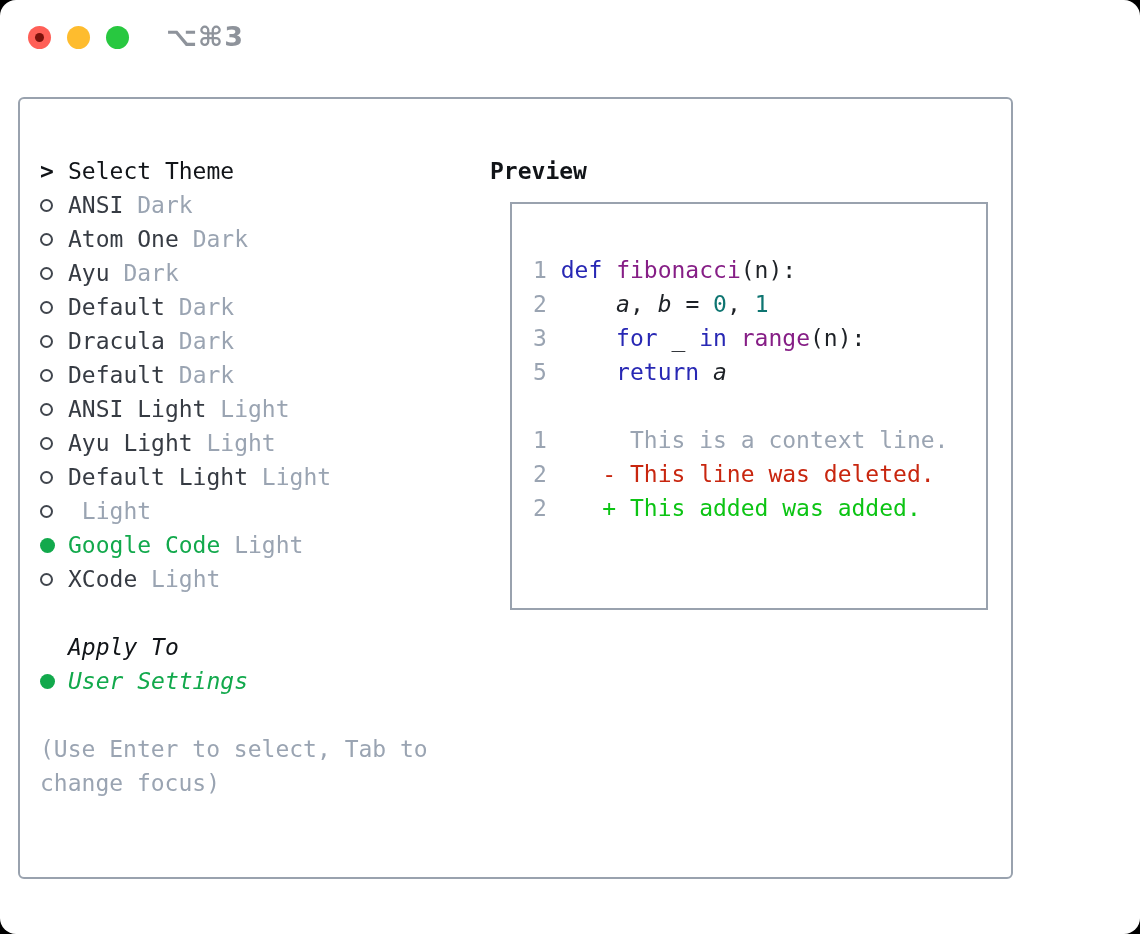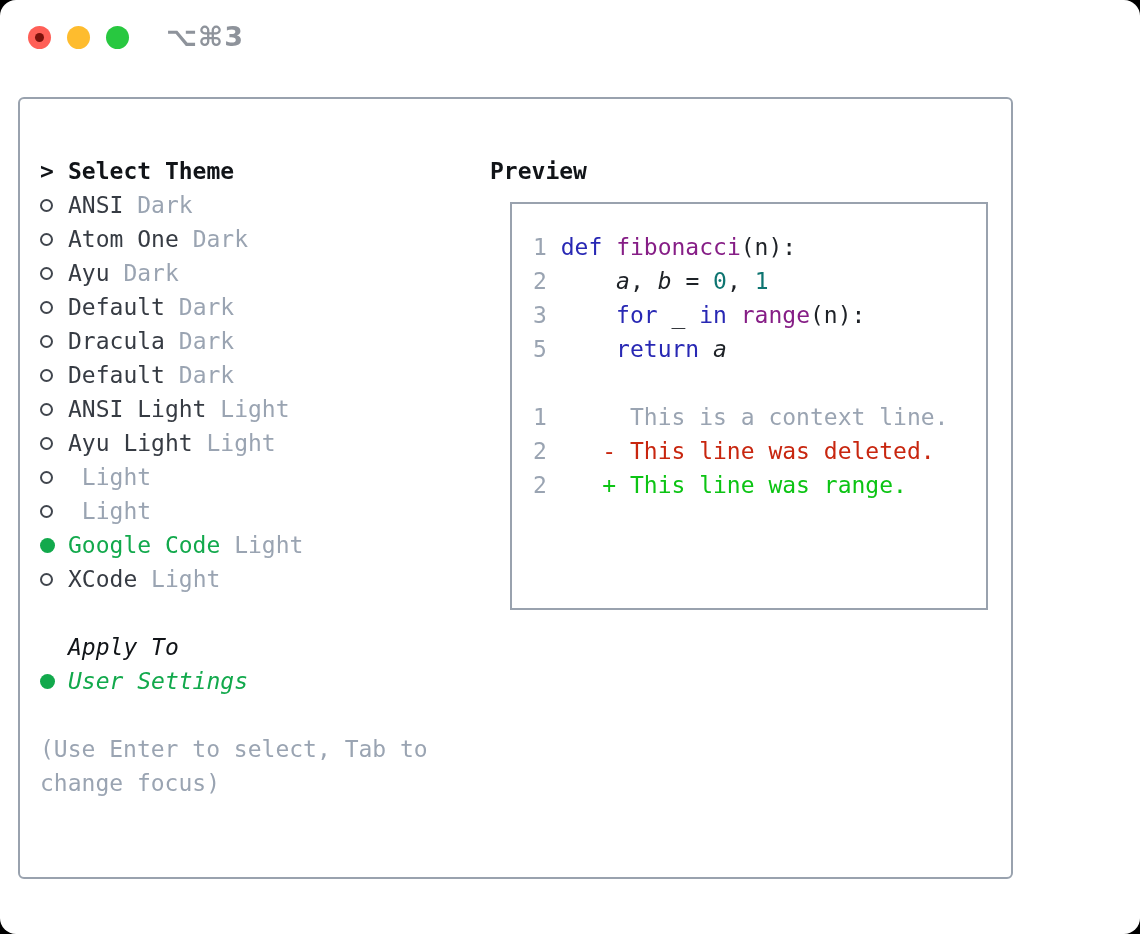--- a/index.html
+++ b/index.html
@@ -24,34 +24,34 @@
   
   .panel{position:absolute;left:18px;top:97px;width:991px;height:778px;
     border:2px solid var(--panel-border);border-radius:6px;background:#fff;}
   
   .left-col{position:absolute;left:20px;top:55px;width:430px;font-size:23px;}
   .row{display:flex;align-items:center;height:34px;white-space:pre;}
   .bullet-col{width:28px;flex:0 0 28px;display:flex;align-items:center;}
   .prompt{font-weight:700;color:var(--header);}
   .radio{width:13px;height:13px;border:2px solid #41464e;border-radius:50%;box-sizing:border-box;}
   .radio.sel{border:none;width:15px;height:15px;background:var(--accent-green);}
-  .hdr{font-weight:700;color:var(--header);}
+  .hdr{font-weight:400;color:var(--header);}
   .name{color:var(--dark);}
   .name.sel{color:var(--accent-green);}
   .variant{color:var(--muted);}
   .opt-label{color:var(--dark);font-style:italic;}
   .opt-label.sel{color:var(--accent-green);}
   .spacer{height:34px;}
   .hint{color:var(--muted);height:34px;display:flex;align-items:center;}
   
   .preview-header{position:absolute;left:470px;top:55px;height:34px;display:flex;
     align-items:center;font-size:23px;font-weight:700;color:var(--header);}
   .preview-box{position:absolute;left:490px;top:103px;width:478px;height:408px;
     border:2px solid var(--panel-border);box-sizing:border-box;
-    padding:26px 0 0 21px;overflow:hidden;}
+    padding:49px 0 0 21px;overflow:hidden;}
   .pline{height:34px;line-height:34px;white-space:pre;font-size:23px;}
   .ln{color:var(--muted);}
   .tk-pl{color:#1e2227;}
   .tk-kw{color:var(--kw);}
   .tk-fn{color:var(--fn);}
   .tk-nm{color:var(--nm);}
   .tk-va{color:#1e2227;font-style:italic;}
   .tk-ctx{color:var(--muted);}
   .tk-del{color:var(--deleted-red);text-align:center;}
   .tk-add{color:var(--added-green);}
@@ -77,21 +77,21 @@
       </div>
       <div id="theme-list">
           <div class="row"><span class="bullet-col"><span class="radio"></span></span><span class="name">ANSI</span><span class="variant"> Dark</span></div>
           <div class="row"><span class="bullet-col"><span class="radio"></span></span><span class="name">Atom One</span><span class="variant"> Dark</span></div>
           <div class="row"><span class="bullet-col"><span class="radio"></span></span><span class="name">Ayu</span><span class="variant"> Dark</span></div>
           <div class="row"><span class="bullet-col"><span class="radio"></span></span><span class="name">Default</span><span class="variant"> Dark</span></div>
           <div class="row"><span class="bullet-col"><span class="radio"></span></span><span class="name">Dracula</span><span class="variant"> Dark</span></div>
           <div class="row"><span class="bullet-col"><span class="radio"></span></span><span class="name">Default</span><span class="variant"> Dark</span></div>
           <div class="row"><span class="bullet-col"><span class="radio"></span></span><span class="name">ANSI Light</span><span class="variant"> Light</span></div>
           <div class="row"><span class="bullet-col"><span class="radio"></span></span><span class="name">Ayu Light</span><span class="variant"> Light</span></div>
-          <div class="row"><span class="bullet-col"><span class="radio"></span></span><span class="variant"> Light</span></div>
+          <div class="row"><span class="bullet-col"><span class="radio"></span></span><span class="name">Default Light</span><span class="variant"> Light</span></div>
           <div class="row"><span class="bullet-col"><span class="radio"></span></span><span class="variant"> Light</span></div>
           <div class="row"><span class="bullet-col"><span class="radio sel"></span></span><span class="name sel">Google Code</span><span class="variant"> Light</span></div>
           <div class="row"><span class="bullet-col"><span class="radio"></span></span><span class="name">XCode</span><span class="variant"> Light</span></div>
         </div>
       <div class="spacer"></div>
       <div class="row">
         <span class="bullet-col"></span>
         <span class="opt-label" style="color:var(--header)">Apply To</span>
       </div>
       <div id="apply-options">
@@ -105,18 +105,18 @@
     <div class="preview-header">Preview</div>
     <div class="preview-box">
       <div id="preview-lines">
           <div class="pline"><span class="ln">1</span><span class="tk-pl"> </span><span class="tk-kw">def</span><span class="tk-pl"> </span><span class="tk-fn">fibonacci</span><span class="tk-pl">(n):</span></div>
           <div class="pline"><span class="ln">2</span><span class="tk-pl">     </span><span class="tk-va">a</span><span class="tk-pl">, </span><span class="tk-va">b</span><span class="tk-pl"> = </span><span class="tk-nm">0</span><span class="tk-pl">, </span><span class="tk-nm">1</span></div>
           <div class="pline"><span class="ln">3</span><span class="tk-pl">     </span><span class="tk-kw">for</span><span class="tk-pl"> _ </span><span class="tk-kw">in</span><span class="tk-pl"> </span><span class="tk-fn">range</span><span class="tk-pl">(n):</span></div>
           <div class="pline"><span class="ln">5</span><span class="tk-pl">     </span><span class="tk-kw">return</span><span class="tk-pl"> </span><span class="tk-va">a</span></div>
           <div class="pline"><span class="ln"></span></div>
           <div class="pline"><span class="ln">1</span><span class="tk-ctx">      This is a context line.</span></div>
           <div class="pline"><span class="ln">2</span><span class="tk-del">    - This line was deleted.</span></div>
-          <div class="pline"><span class="ln">2</span><span class="tk-add">    + This line was range.</span></div>
+          <div class="pline"><span class="ln">2</span><span class="tk-add">    + This added was added.</span></div>
         </div>
     </div>
 
   </div>
 </div>
 
 </body></html>

